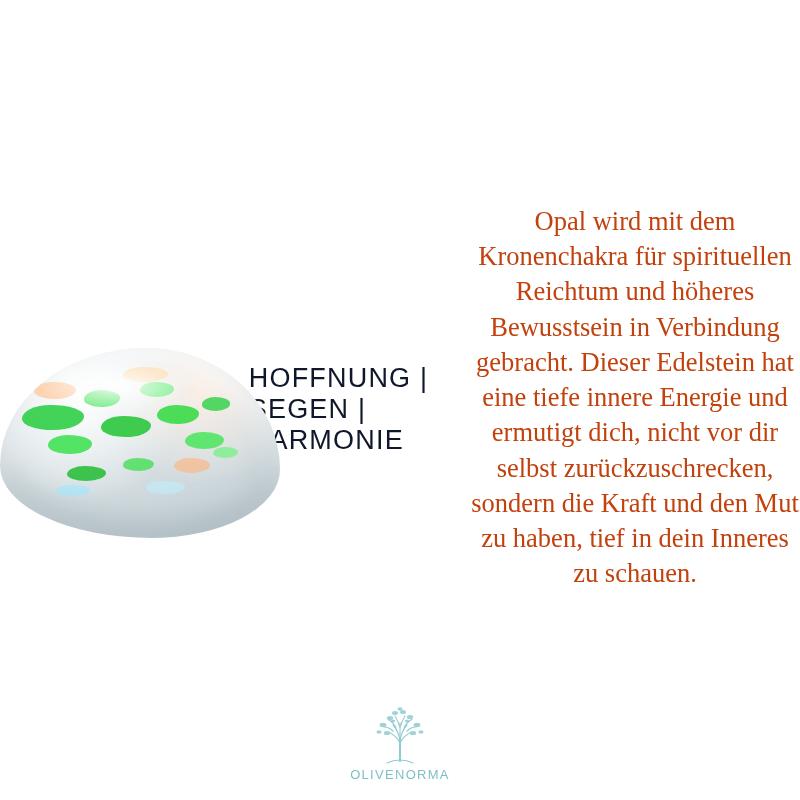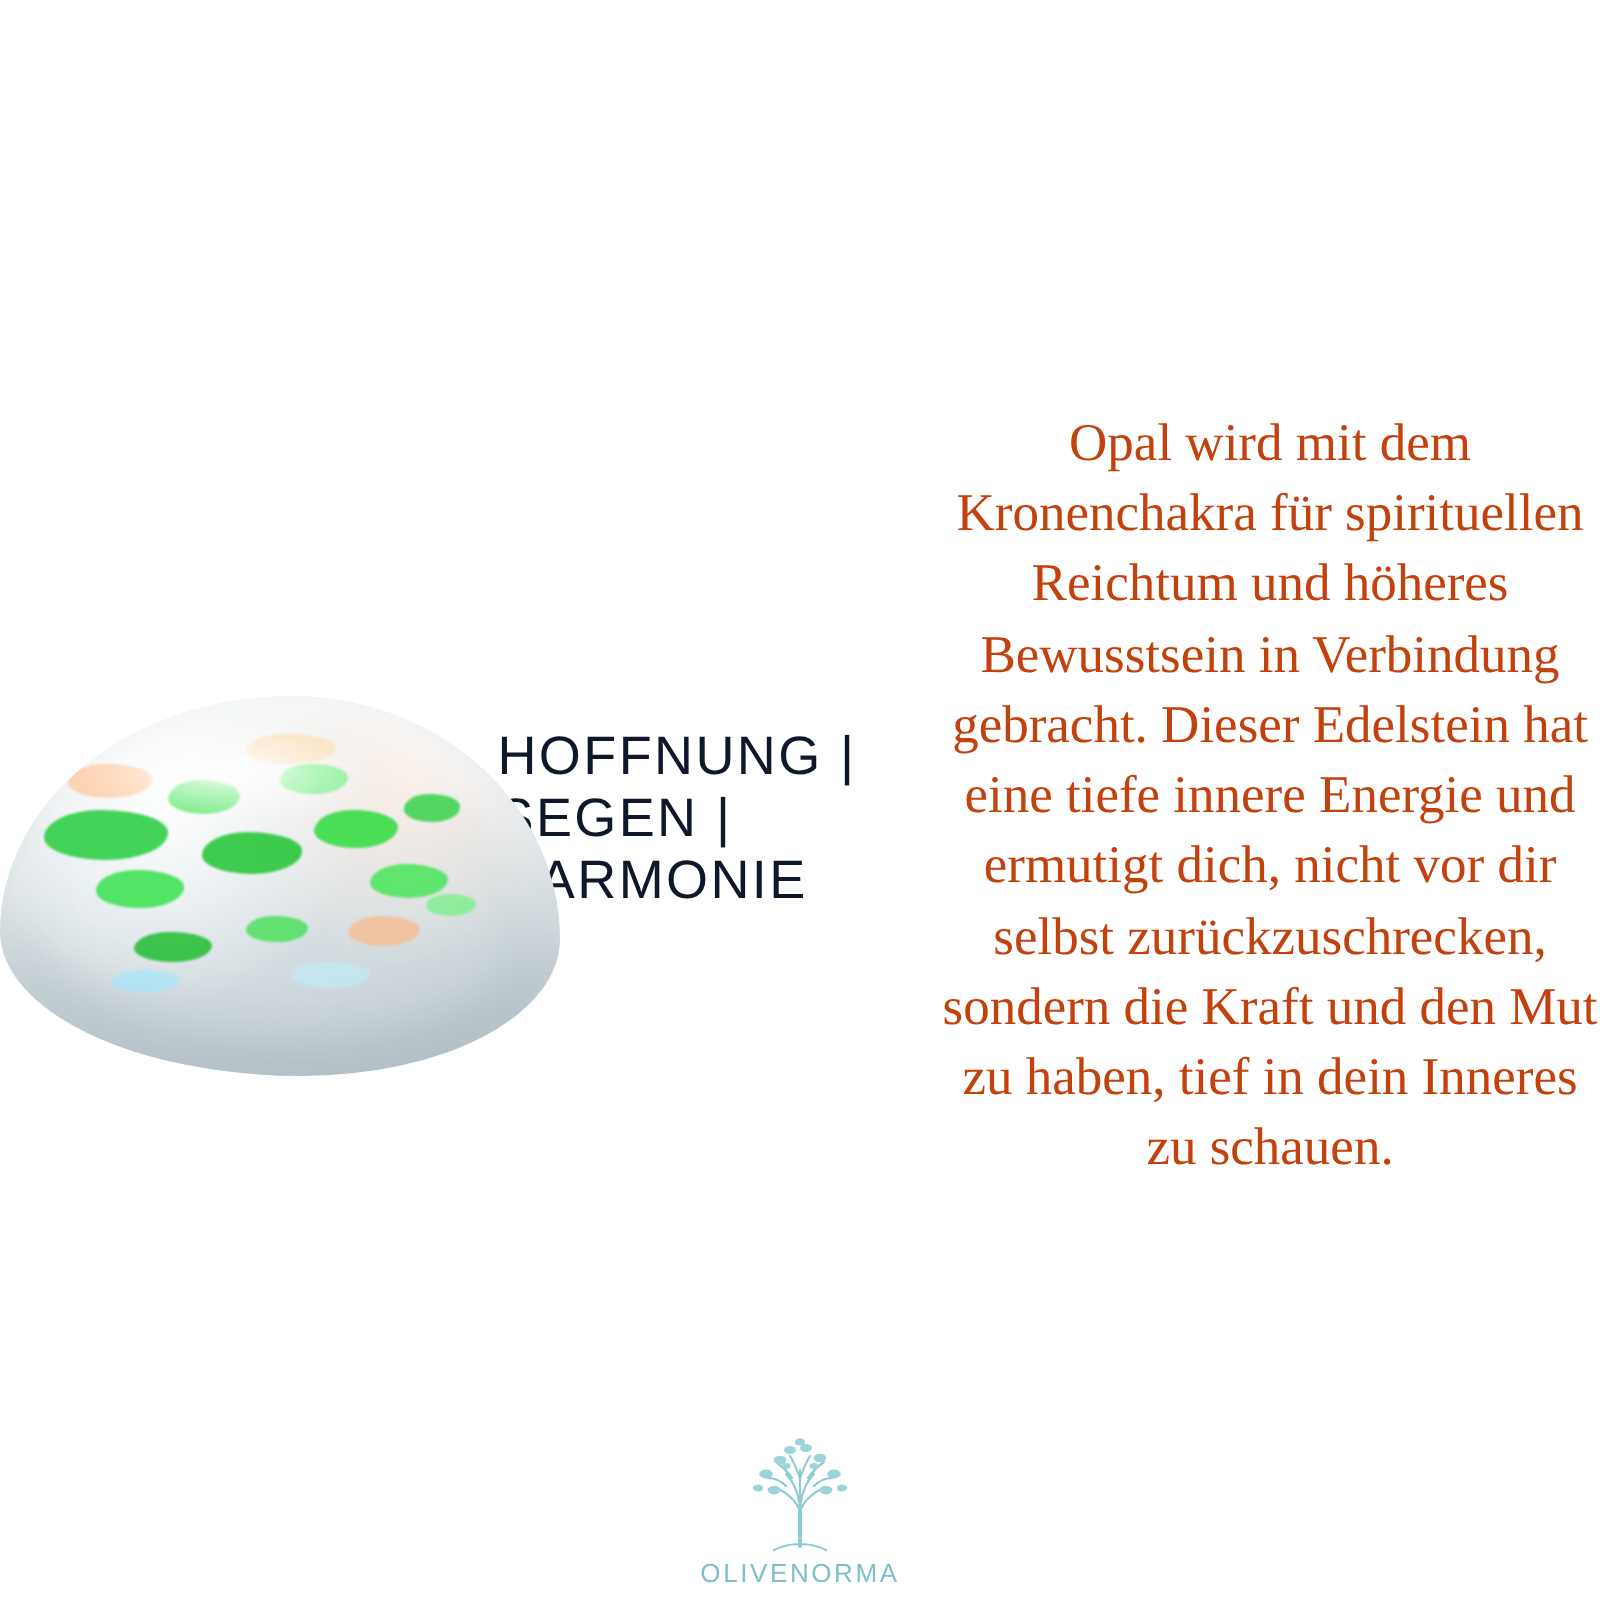--- a/index.html
+++ b/index.html
@@ -91,21 +91,21 @@
     text-align: center;
     font-size: 26.5px;
     line-height: 1.33;
     color: #c2410c;
     font-family: "Liberation Serif", serif;
   }
 
   
   .logo {
     position: absolute;
-    bottom: 6px;
+    bottom: 18px;
     left: 50%;
     transform: translateX(-50%);
     width: 140px;
     display: flex;
     flex-direction: column;
     align-items: center;
   }
   .logo svg { display: block; }
   .logo-text {
     margin-top: 2px;

